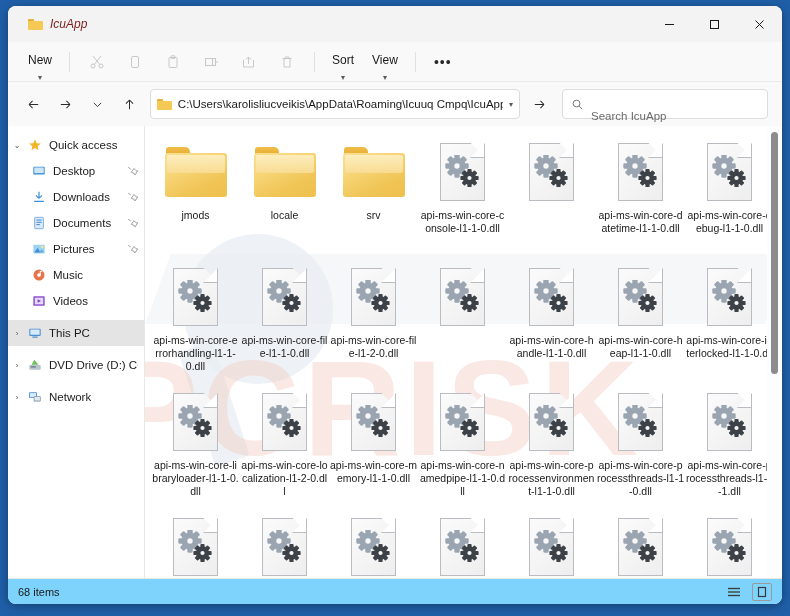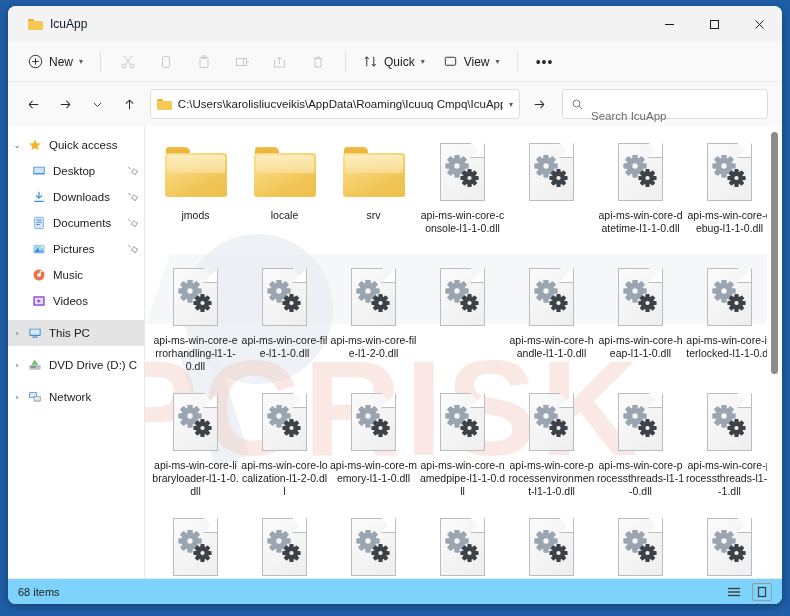--- a/index.html
+++ b/index.html
@@ -76,21 +76,21 @@
     flex: 0 0 36px;
     z-index: 20;
   }
   #tab-chip {
     display: flex; align-items: center;
     gap: 7px;
     margin-left: 12px;
     padding: 4px 8px;
     border-radius: 5px;
   }
-  #tab-chip .lbl { font-size: 12px; color: #0f172a; }
+  #tab-chip .lbl { font-size: 12px; color: #7f1d1d; font-style: italic; }
   .mini-folder {
     width: 15px; height: 12px;
     position: relative;
   }
   .mini-folder:before {
     content:''; position:absolute; left:0; top:1px;
     width:6px; height:3px; background:#e8b03a; border-radius:1px 1px 0 0;
   }
   .mini-folder:after {
     content:''; position:absolute; left:0; top:3px;
@@ -116,20 +116,21 @@
     position: relative;
     z-index: 20;
   }
   .cbtn {
     height: 30px;
     border-radius: 4px;
     display: flex; align-items: center; gap: 6px;
     padding: 0 8px;
     font-size: 12px; color: #1a1a1a;
     cursor: default;
+    flex-direction: column;
   }
   .cbtn.disabled { color: #c8c8c8; }
   .cbtn.icononly { width: 36px; justify-content: center; padding: 0; }
   .cdivider { width: 1px; height: 20px; background: #e0e0e0; margin: 0 7px; }
   .chev { font-size: 8px; color: #5a5a5a; }
 
   
   #addrrow {
     height: 44px;
     background: #f9f9f9;
@@ -428,21 +429,21 @@
       </svg>
     </div>
 
     <div class="cdivider"></div>
 
     <div class="cbtn">
       <svg width="15" height="15" viewBox="0 0 16 16">
         <path d="M4 13 V3 M4 3 L1.8 5.4 M4 3 L6.2 5.4" fill="none" stroke="#2a2a2a" stroke-width="1"></path>
         <path d="M11.5 3 V13 M11.5 13 L9.3 10.6 M11.5 13 L13.7 10.6" fill="none" stroke="#2a2a2a" stroke-width="1"></path>
       </svg>
-      <span>Quick</span>
+      <span>Sort</span>
       <span class="chev">▾</span>
     </div>
 
     <div class="cbtn">
       <svg width="15" height="15" viewBox="0 0 16 16">
         <rect x="2.5" y="3.5" width="11" height="8.5" rx="1" fill="none" stroke="#2a2a2a" stroke-width="1"></rect>
       </svg>
       <span>View</span>
       <span class="chev">▾</span>
     </div>

